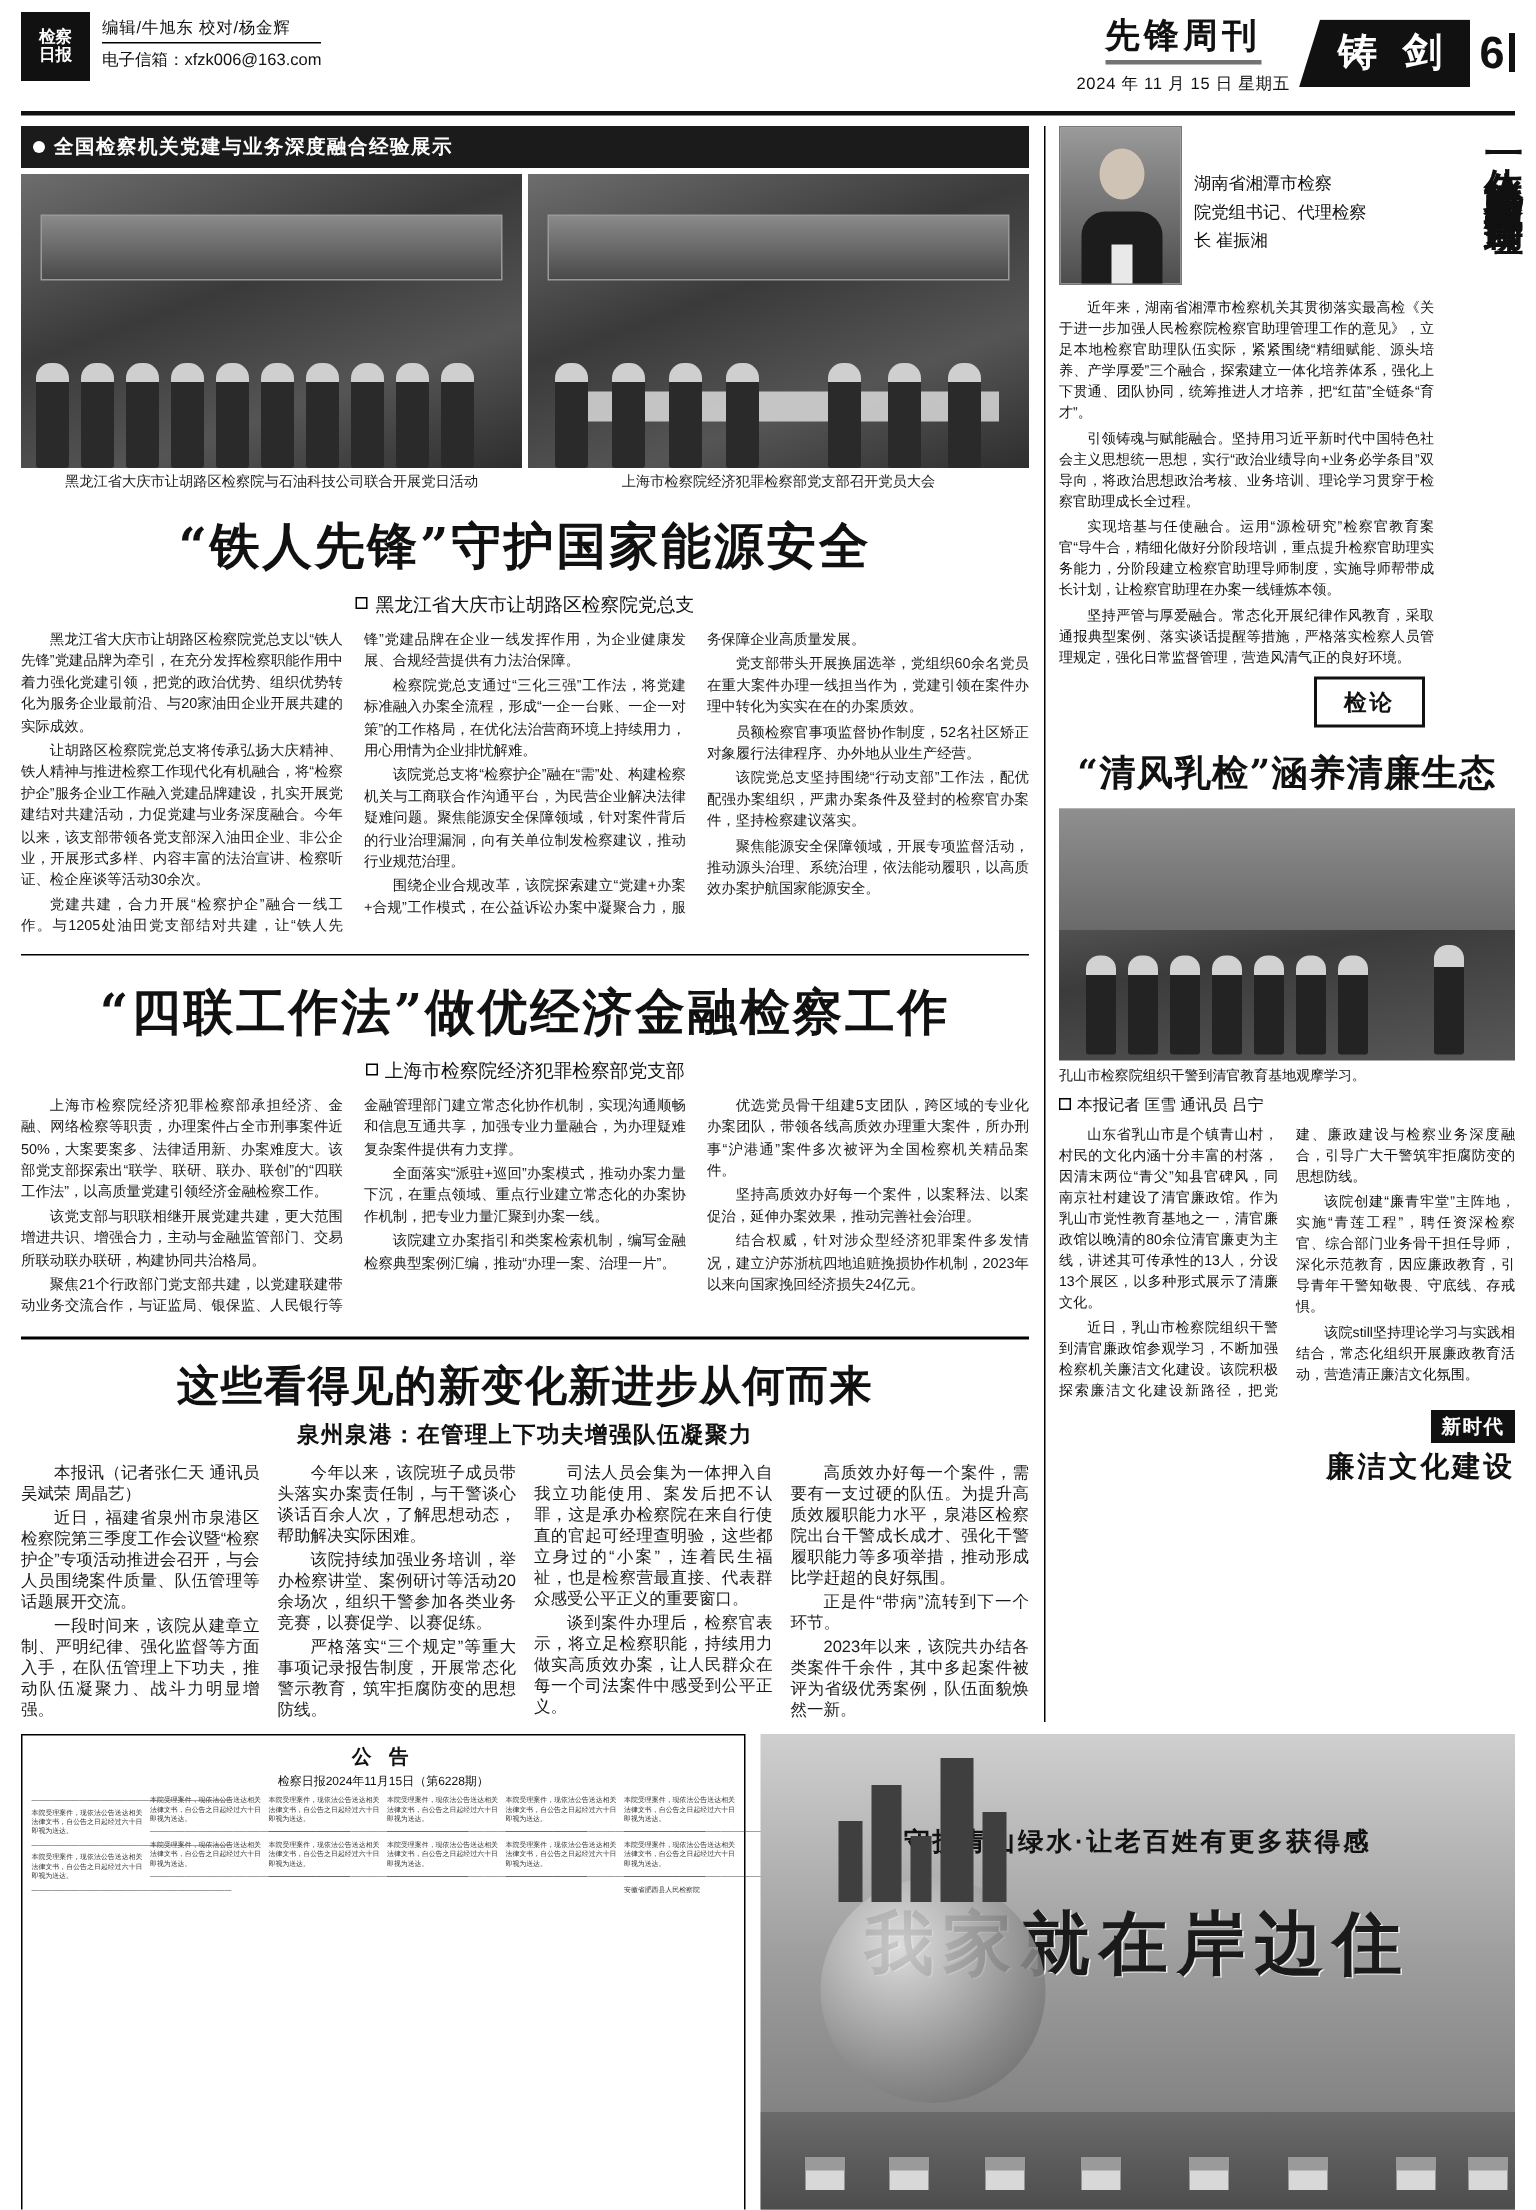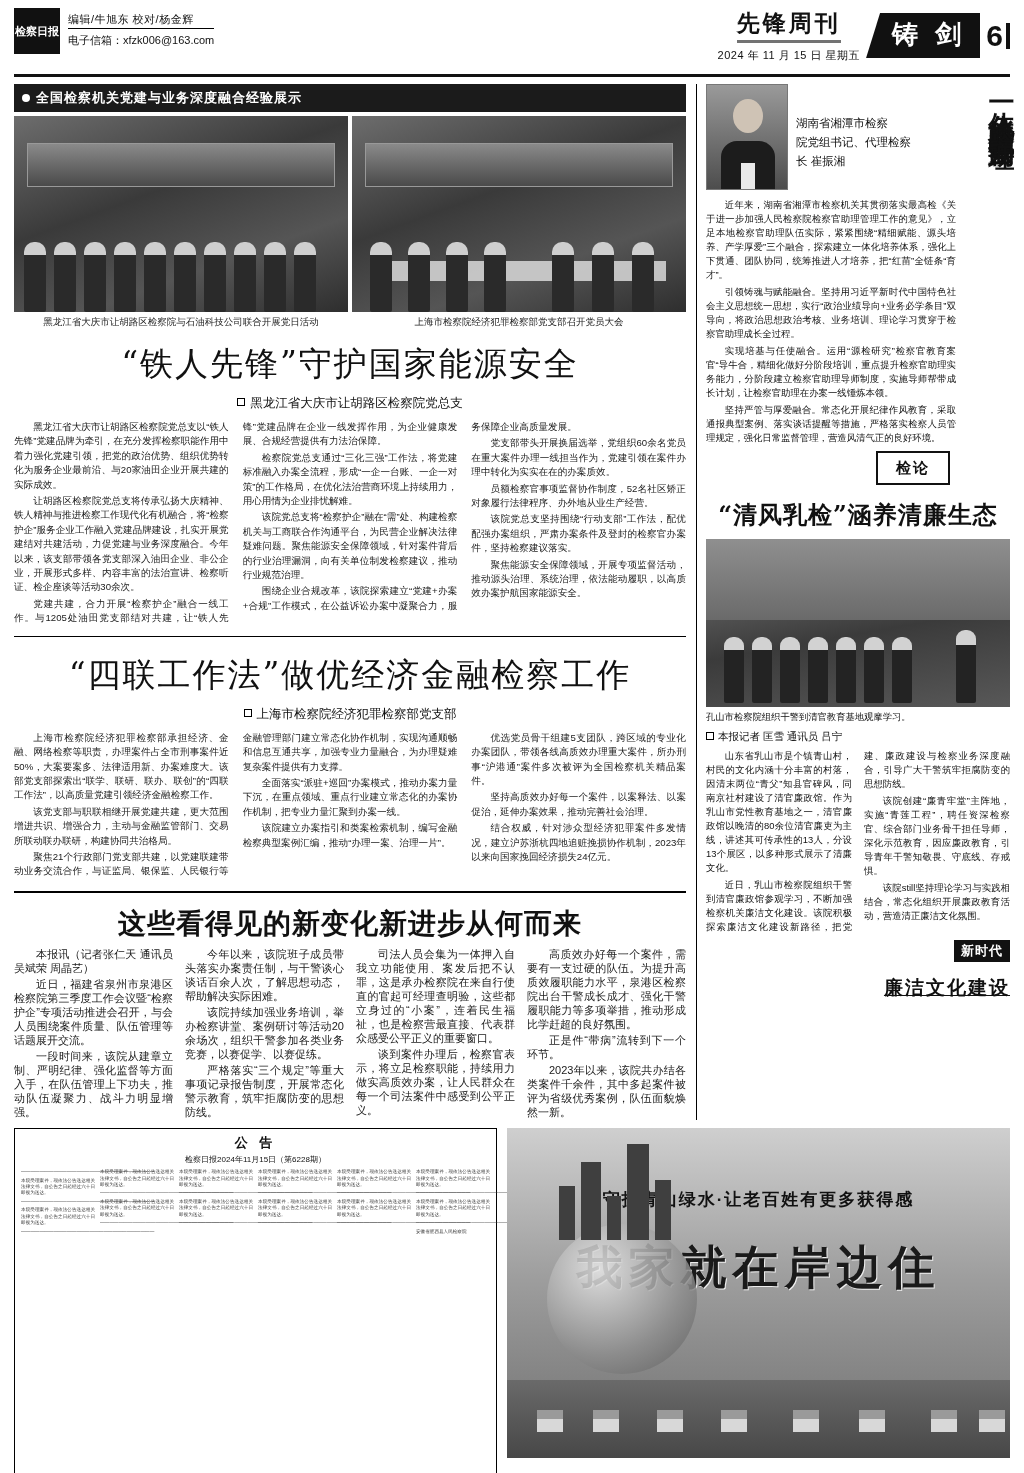--- a/index.html
+++ b/index.html
@@ -12,21 +12,21 @@
     position:relative;
     overflow:hidden;
   }
   .page { width:1024px; height:1473px; position:relative; padding:8px 14px; }
 
   
   .masthead { display:flex; align-items:flex-start; justify-content:space-between; height:62px; }
   .mh-left { display:flex; align-items:flex-start; gap:8px; }
   .logo-box {
     width:46px; height:46px; background:#111; color:#fff;
-    display:flex; align-items:center; justify-content:center;
+    display:flex; flex-direction:column; align-items:center; justify-content:center;
     font-size:11px; line-height:12px; font-weight:bold; letter-spacing:0;
   }
   .mh-lines { font-size:11px; line-height:18px; padding-top:2px; }
   .mh-lines .l1 { letter-spacing:0.5px; }
   .mh-lines .l2 { border-top:1px solid #000; padding-top:2px; }
   .mh-right { display:flex; align-items:center; gap:0; }
   .weekly-wrap { text-align:center; margin-right:6px; }
   .weekly {
     font-size:23px; font-weight:bold; letter-spacing:3px;
     border-bottom:3px solid #737373; padding-bottom:1px; display:inline-block;
@@ -78,21 +78,21 @@
   .photo .tablerow {
     position:absolute; left:6%; right:6%; bottom:16%; height:10%;
     background:#d9d9d9; opacity:.85;
   }
   .caption { font-size:9.5px; text-align:center; margin-top:3px; line-height:13px; color:#222; }
   .cap-row { display:flex; gap:4px; }
   .cap-row .c { width:334px; }
 
   
   h1.head {
-    text-align:center; font-size:33px; font-weight:normal; letter-spacing:2px;
+    text-align:center; font-size:33px; font-weight:bold; letter-spacing:2px;
     margin:14px 0 8px; font-family:"DejaVu Serif", serif;
   }
   h1.head2 { margin-top:16px; }
   .subline { text-align:center; font-size:12.5px; margin-bottom:8px; }
   .subline .sq { display:inline-block; width:8px; height:8px; border:1px solid #000; margin-right:5px; vertical-align:1px; }
 
   
   .cols3 { column-count:3; column-gap:14px; column-rule:0; font-size:9.6px; line-height:14.4px; text-align:justify; color:#1a1a1a; }
   .cols3 p { margin:0 0 2px; text-indent:2em; }
   .cols4 { column-count:4; column-gap:12px; font-size:11px; line-height:14px; text-align:justify; color:#1a1a1a; }
@@ -142,21 +142,21 @@
     position:absolute; bottom:0; width:20px; height:70%;
     background:linear-gradient(180deg,#d2d2d2 0 20%, #232323 20% 100%); border-radius:9px 9px 2px 2px;
   }
   .r-cap { font-size:9.3px; line-height:13px; margin-top:4px; }
   .r-byline { font-size:10.5px; margin-top:6px; }
   .r-byline .sq { display:inline-block; width:8px; height:8px; border:1px solid #000; margin-right:4px; }
   .cols2 { column-count:2; column-gap:12px; font-size:9.4px; line-height:14px; text-align:justify; margin-top:5px; }
   .cols2 p { margin:0 0 3px; text-indent:2em; }
   .brand-badge { text-align:right; margin-top:6px; }
   .brand-badge .b1 { display:inline-block; background:#111; color:#fff; font-size:13px; font-weight:bold; padding:2px 7px; letter-spacing:1px; }
-  .brand-badge .b2 { display:block; font-size:19px; font-weight:bold; letter-spacing:2px; margin-top:13px;text-decoration:underline; }
+  .brand-badge .b2 { display:block; font-size:19px; font-weight:bold; letter-spacing:2px; margin-top:3px; }
 
   
   .bottom { display:flex; gap:10px; margin-top:8px; }
   .notice { width:483px; border:1px solid #000; padding:5px 6px; }
   .notice-title { text-align:center; font-size:13px; font-weight:bold; letter-spacing:4px; }
   .notice-sub { text-align:center; font-size:8px; margin:2px 0 4px; }
   .notice-cols { column-count:6; column-gap:5px; font-size:4.6px; line-height:6.4px; text-align:justify; color:#333; height:300px; }
   .notice-cols p { margin:0 0 2px; }
   .ad {
     width:511px; height:330px; position:relative; overflow:hidden;
@@ -277,20 +277,21 @@
         <p>全面落实“派驻+巡回”办案模式，推动办案力量下沉，在重点领域、重点行业建立常态化的办案协作机制，把专业力量汇聚到办案一线。</p>
         <p>该院建立办案指引和类案检索机制，编写金融检察典型案例汇编，推动“办理一案、治理一片”。</p>
         <p>优选党员骨干组建5支团队，跨区域的专业化办案团队，带领各线高质效办理重大案件，所办刑事“沪港通”案件多次被评为全国检察机关精品案件。</p>
         <p>坚持高质效办好每一个案件，以案释法、以案促治，延伸办案效果，推动完善社会治理。</p>
         <p>结合权威，针对涉众型经济犯罪案件多发情况，建立沪苏浙杭四地追赃挽损协作机制，2023年以来向国家挽回经济损失24亿元。</p>
       </div>
 
       <div class="rule-dbl"></div>
 
       <h1 class="head3">这些看得见的新变化新进步从何而来</h1>
+      <div class="sub2">泉州泉港：在管理上下功夫增强队伍凝聚力</div>
       <div class="cols4">
         <p>本报讯（记者张仁天 通讯员吴斌荣 周晶艺）</p>
         <p>近日，福建省泉州市泉港区检察院第三季度工作会议暨“检察护企”专项活动推进会召开，与会人员围绕案件质量、队伍管理等话题展开交流。</p>
         <p>一段时间来，该院从建章立制、严明纪律、强化监督等方面入手，在队伍管理上下功夫，推动队伍凝聚力、战斗力明显增强。</p>
         <p>今年以来，该院班子成员带头落实办案责任制，与干警谈心谈话百余人次，了解思想动态，帮助解决实际困难。</p>
         <p>该院持续加强业务培训，举办检察讲堂、案例研讨等活动20余场次，组织干警参加各类业务竞赛，以赛促学、以赛促练。</p>
         <p>严格落实“三个规定”等重大事项记录报告制度，开展常态化警示教育，筑牢拒腐防变的思想防线。</p>
         <p>司法人员会集为一体押入自我立功能使用、案发后把不认罪，这是承办检察院在来自行使直的官起可经理查明验，这些都立身过的“小案”，连着民生福祉，也是检察营最直接、代表群众感受公平正义的重要窗口。</p>
         <p>谈到案件办理后，检察官表示，将立足检察职能，持续用力做实高质效办案，让人民群众在每一个司法案件中感受到公平正义。</p>
         <p>高质效办好每一个案件，需要有一支过硬的队伍。为提升高质效履职能力水平，泉港区检察院出台干警成长成才、强化干警履职能力等多项举措，推动形成比学赶超的良好氛围。</p>

